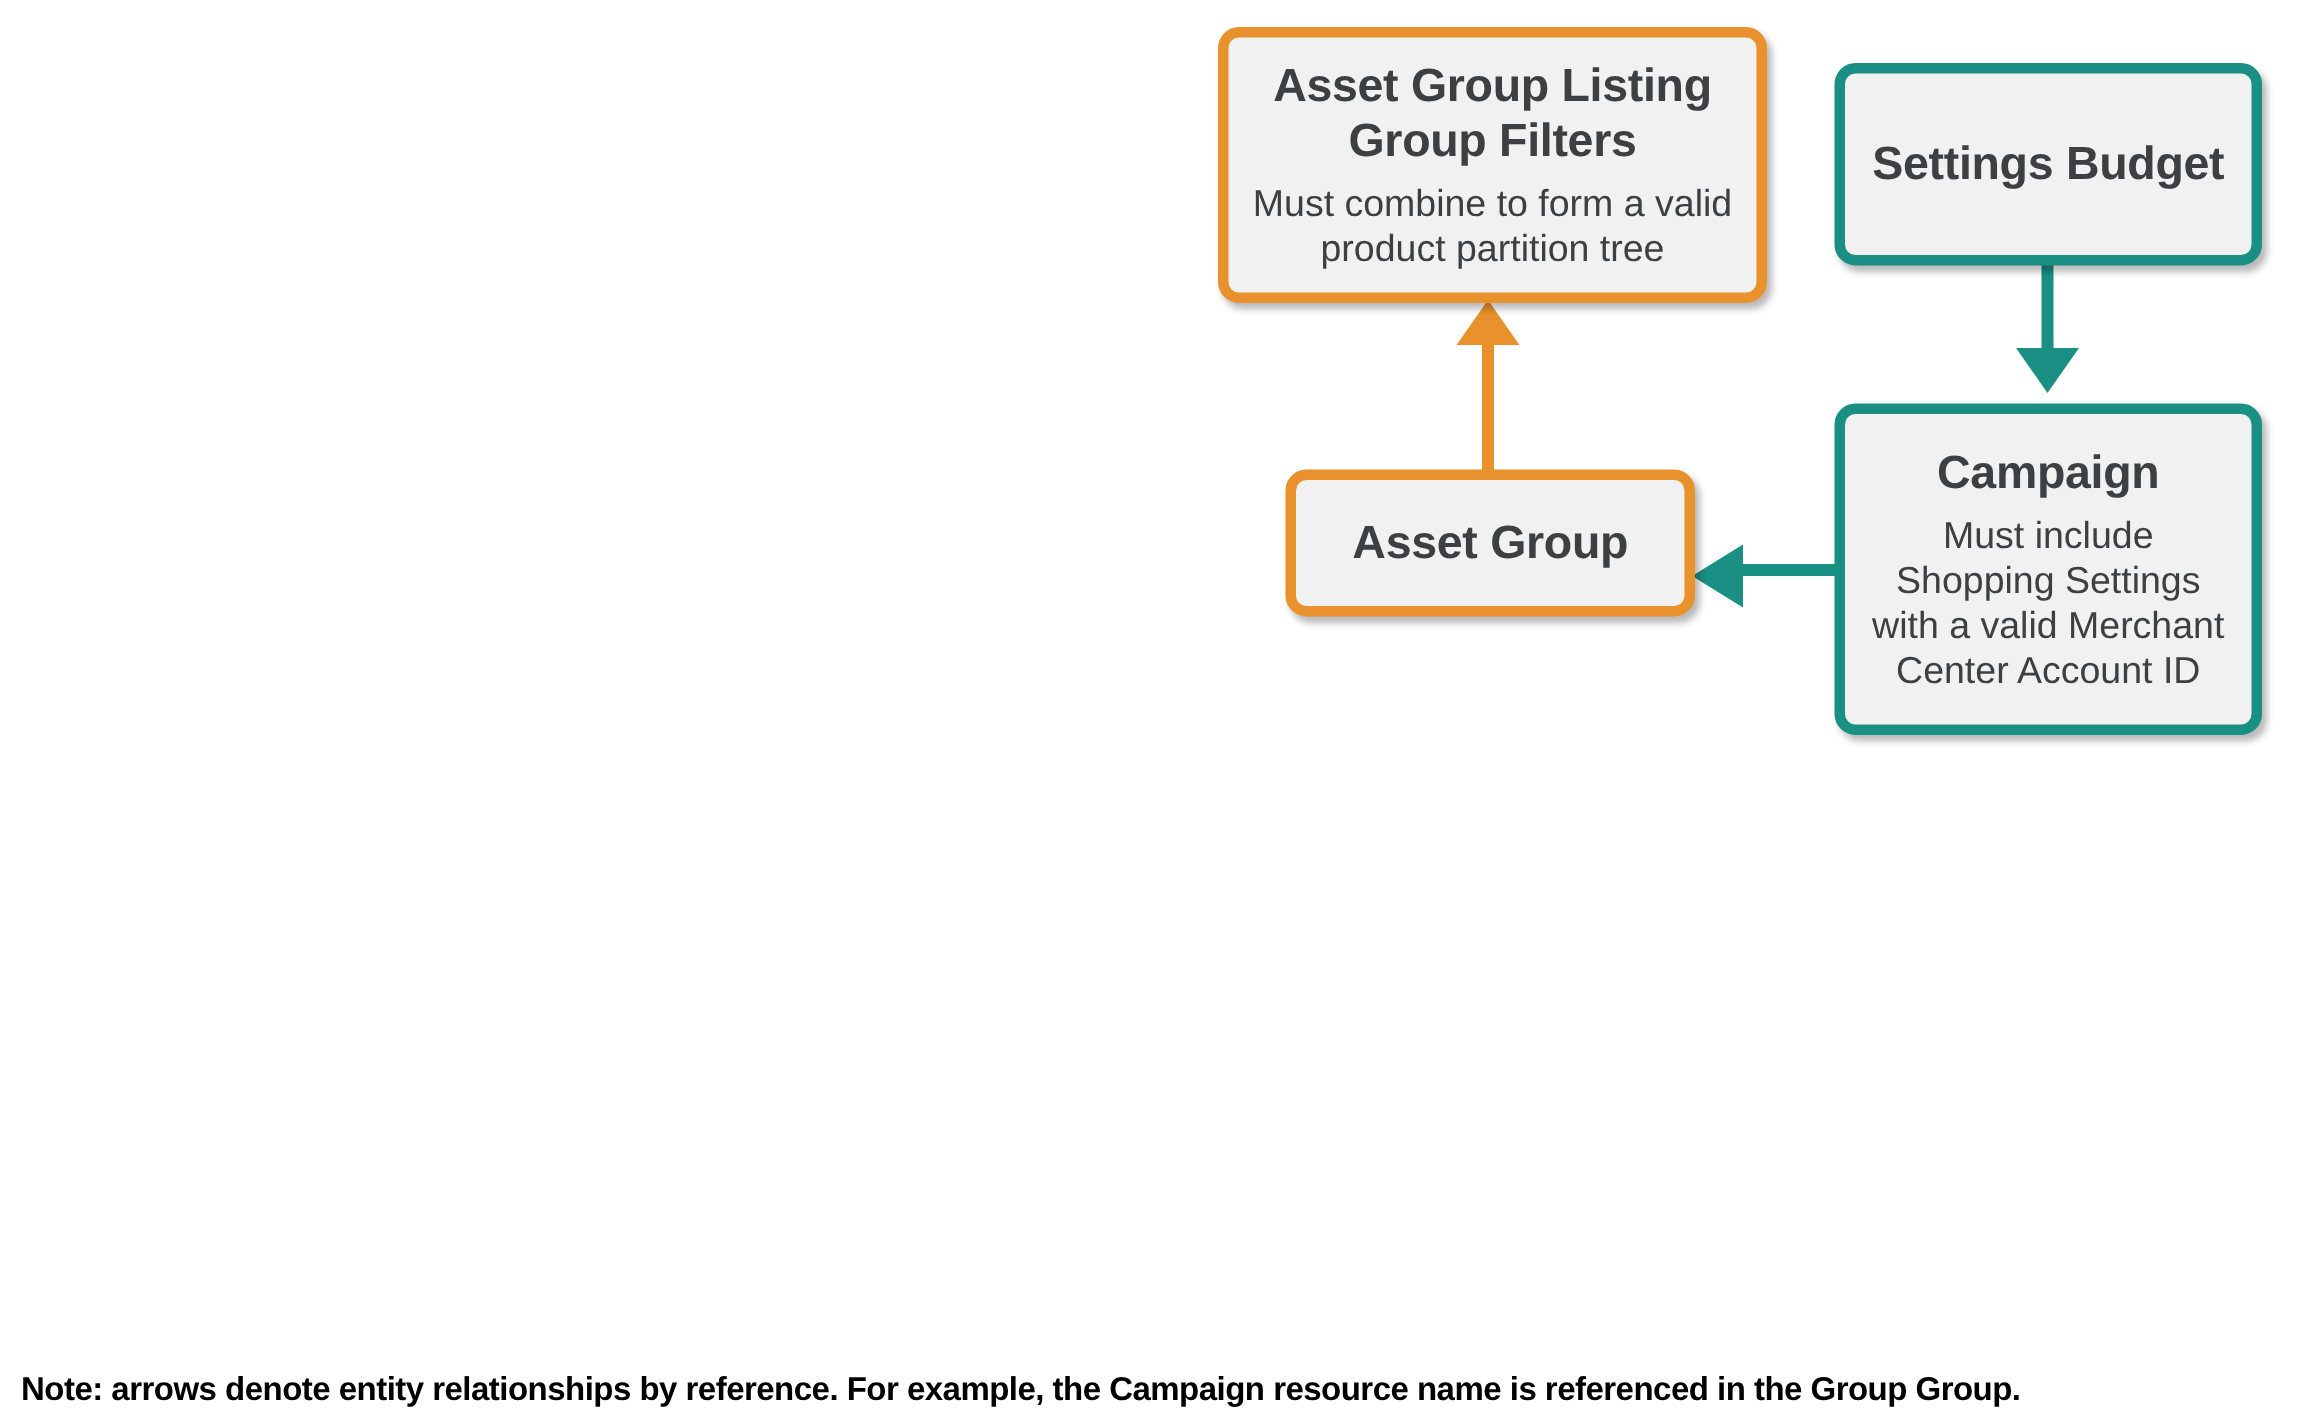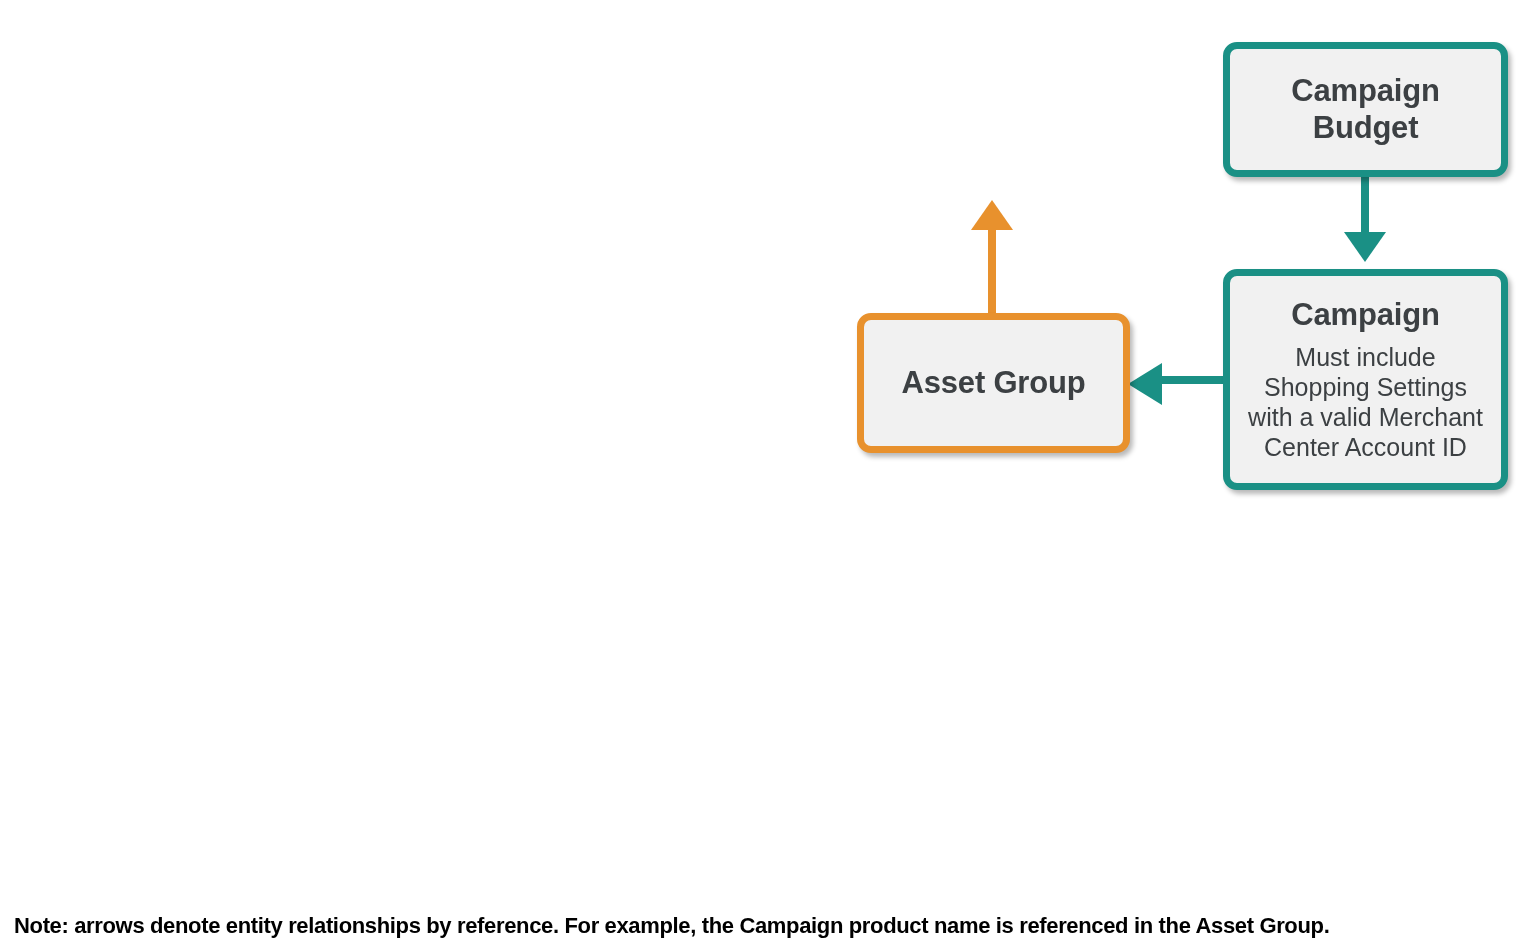--- a/index.html
+++ b/index.html
@@ -65,21 +65,21 @@
   #node-campaign-budget {
     left: 1223px; top: 42px;
     width: 285px; height: 135px;
     padding: 0 12px;
   }
   #node-campaign-budget .title { font-size: 31px; }
 
   
   #node-asset-group {
     left: 857px;  top: 313px;
-    width: 273px; height: 140px;
+    width: 273px; height: 98px;
     padding: 0 12px;
   }
   #node-asset-group .title { font-size: 31px; }
 
   
   #node-campaign {
     left: 1223px; top: 269px;
     width: 285px; height: 221px;
     padding: 0 10px;
   }
@@ -166,29 +166,33 @@
   <div class="edge" id="edge-budget-to-campaign">
     <div class="edge-line-v"></div>
     <div class="arrowhead"></div>
   </div>
 
   <div class="edge" id="edge-campaign-to-assetgroup">
     <div class="edge-line-h"></div>
     <div class="arrowhead"></div>
   </div>
 
+  <div class="node node-orange" id="node-aglgf">
+    <div class="title">Asset Group Listing Group Filters</div>
+    <div class="subtitle">Must combine to form a valid product partition tree</div>
+  </div>
 
   <div class="node node-teal" id="node-campaign-budget">
-    <div class="title">Campaign Budget</div>
+    <div class="title">Settings Budget</div>
   </div>
 
   <div class="node node-orange" id="node-asset-group">
     <div class="title">Asset Group</div>
   </div>
 
   <div class="node node-teal" id="node-campaign">
     <div class="title">Campaign</div>
     <div class="subtitle">Must include Shopping Settings with a valid Merchant Center Account ID</div>
   </div>
 
-  <div id="footnote">Note: arrows denote entity relationships by reference. For example, the Campaign product name is referenced in the Asset Group.</div>
+  <div id="footnote">Note: arrows denote entity relationships by reference. For example, the Campaign resource name is referenced in the Group Group.</div>
 
 </div>
 
 </body></html>

